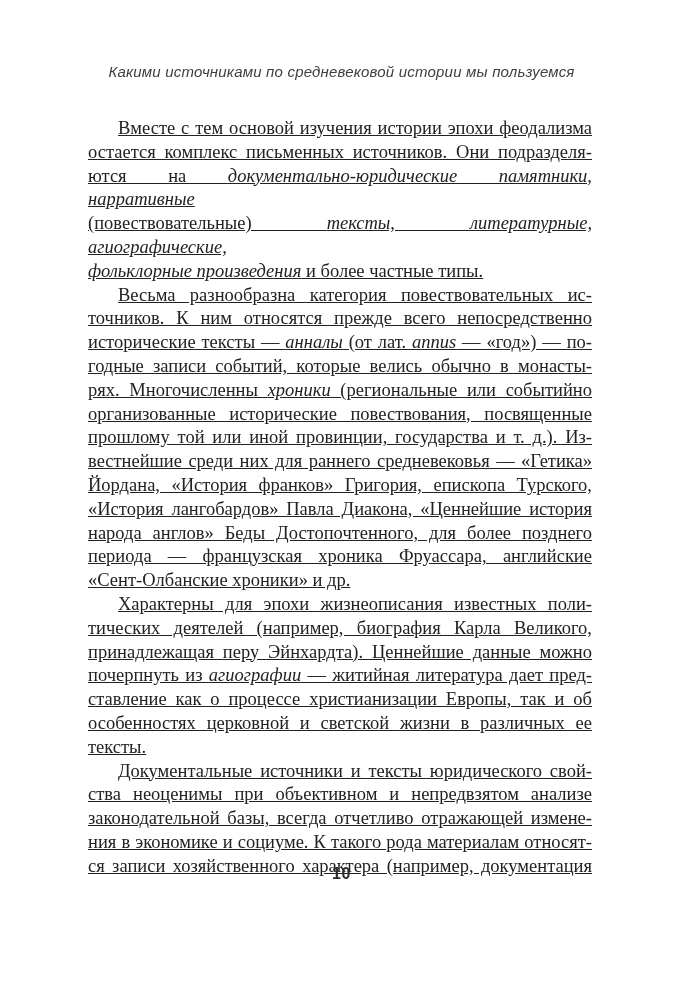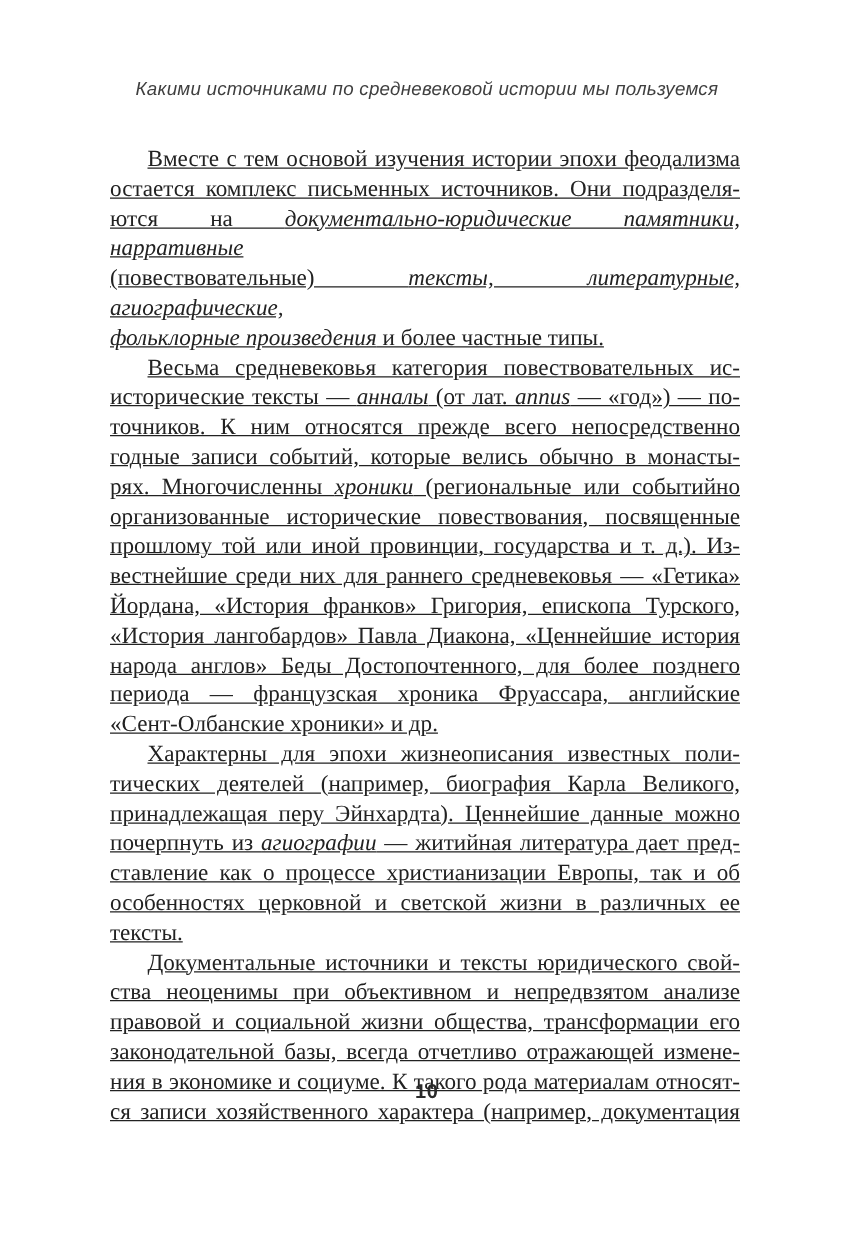--- a/index.html
+++ b/index.html
@@ -76,42 +76,41 @@
 
 <div class="page">
   <div class="running-header">Какими источниками по средневековой истории мы пользуемся</div>
 
   <div class="body-text">
       <div class="line indent"><span>Вместе с тем основой изучения истории эпохи феодализма</span></div>
       <div class="line"><span>остается комплекс письменных источников. Они подразделя-</span></div>
       <div class="line"><span>ются на </span><em>документально-юридические памятники, нарративные</em></div>
       <div class="line"><span>(повествовательные) </span><em>тексты, литературные, агиографические,</em></div>
       <div class="line last"><em>фольклорные произведения</em><span> и более частные типы.</span></div>
-      <div class="line indent"><span>Весьма средневековья категория повествовательных ис-</span></div>
+      <div class="line indent"><span>Весьма разнообразна категория повествовательных ис-</span></div>
+      <div class="line"><span>точников. К ним относятся прежде всего непосредственно</span></div>
       <div class="line"><span>исторические тексты — </span><em>анналы</em><span> (от лат. </span><em>annus</em><span> — «год») — по-</span></div>
-      <div class="line"><span>точников. К ним относятся прежде всего непосредственно</span></div>
       <div class="line"><span>годные записи событий, которые велись обычно в монасты-</span></div>
       <div class="line"><span>рях. Многочисленны </span><em>хроники</em><span> (региональные или событийно</span></div>
       <div class="line"><span>организованные исторические повествования, посвященные</span></div>
       <div class="line"><span>прошлому той или иной провинции, государства и т. д.). Из-</span></div>
       <div class="line"><span>вестнейшие среди них для раннего средневековья — «Гетика»</span></div>
       <div class="line"><span>Йордана, «История франков» Григория, епископа Турского,</span></div>
       <div class="line"><span>«История лангобардов» Павла Диакона, «Ценнейшие история</span></div>
       <div class="line"><span>народа англов» Беды Достопочтенного, для более позднего</span></div>
       <div class="line"><span>периода — французская хроника Фруассара, английские</span></div>
       <div class="line last"><span>«Сент-Олбанские хроники» и др.</span></div>
       <div class="line indent"><span>Характерны для эпохи жизнеописания известных поли-</span></div>
       <div class="line"><span>тических деятелей (например, биография Карла Великого,</span></div>
       <div class="line"><span>принадлежащая перу Эйнхардта). Ценнейшие данные можно</span></div>
       <div class="line"><span>почерпнуть из </span><em>агиографии</em><span> — житийная литература дает пред-</span></div>
       <div class="line"><span>ставление как о процессе христианизации Европы, так и об</span></div>
       <div class="line"><span>особенностях церковной и светской жизни в различных ее</span></div>
       <div class="line last"><span>тексты.</span></div>
       <div class="line indent"><span>Документальные источники и тексты юридического свой-</span></div>
       <div class="line"><span>ства неоценимы при объективном и непредвзятом анализе</span></div>
-      <div class="line"><span>правовой и социальной жизни общества, трансформации его</span></div>
       <div class="line"><span>законодательной базы, всегда отчетливо отражающей измене-</span></div>
       <div class="line"><span>ния в экономике и социуме. К такого рода материалам относят-</span></div>
       <div class="line"><span>ся записи хозяйственного характера (например, документация</span></div>
     </div>
 
   <div class="page-number">10</div>
 </div>
 
 </body></html>

